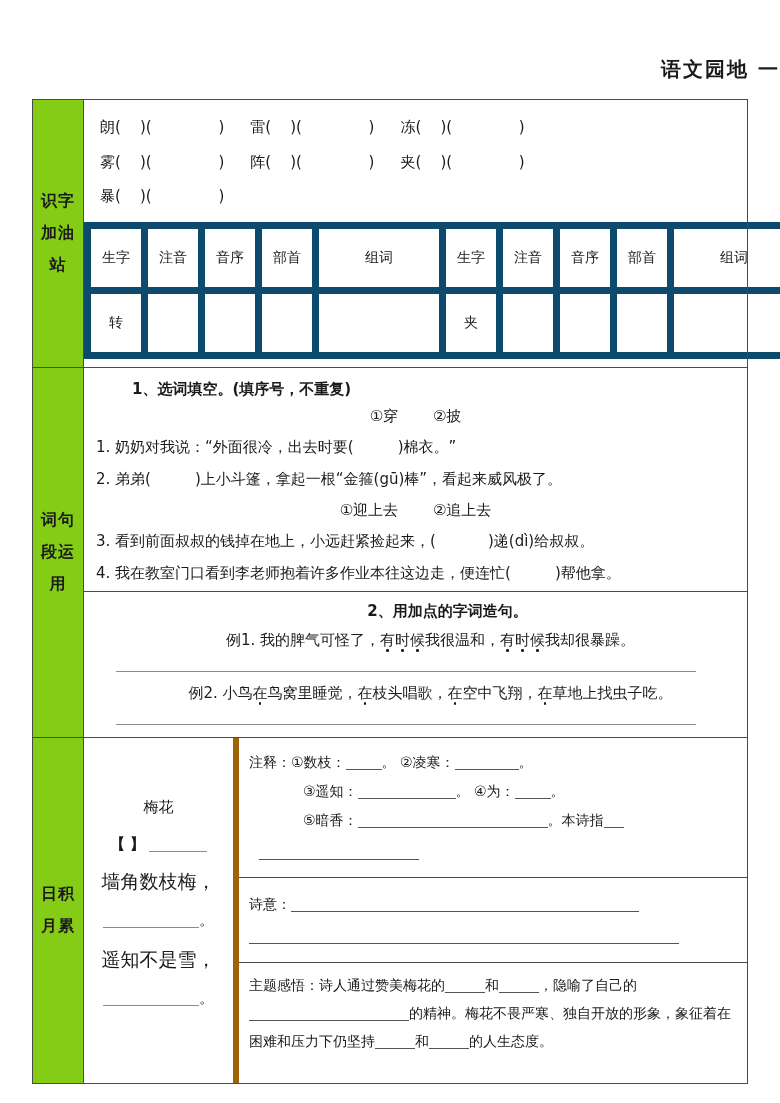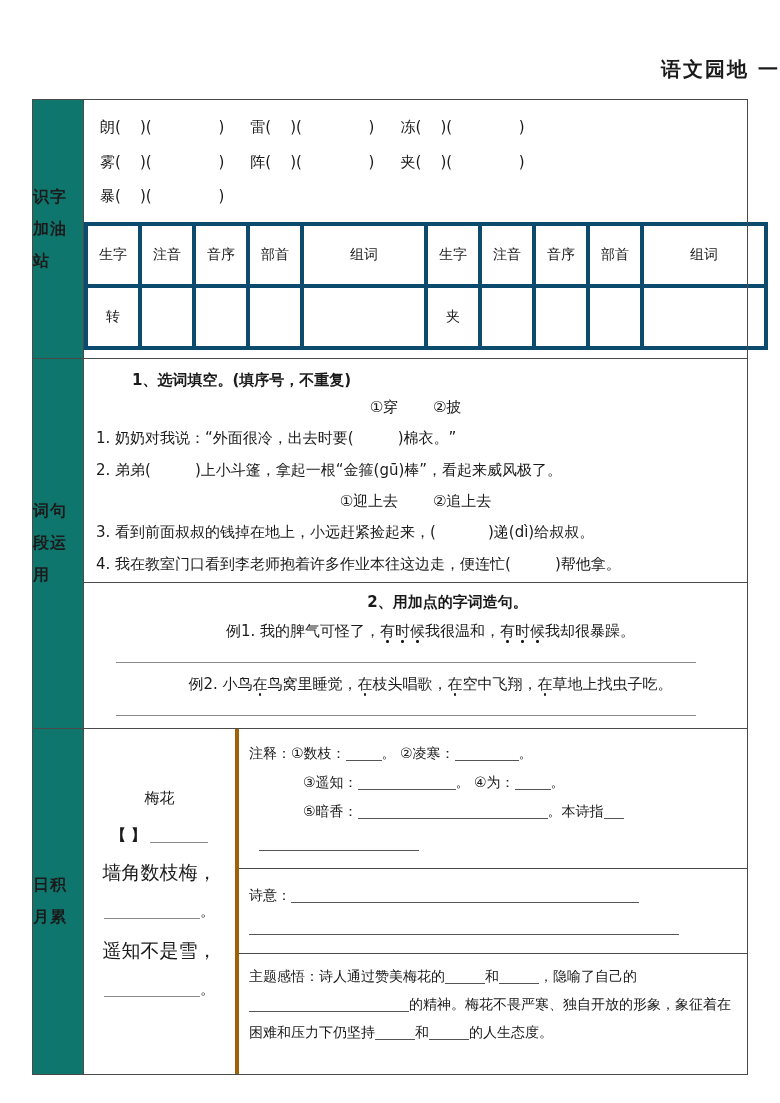--- a/index.html
+++ b/index.html
@@ -35,21 +35,22 @@
     margin: 0 auto;
     table-layout: fixed;
   }
   table.sheet > tbody > tr > td {
     border: 1px solid #4a4a4a;
     vertical-align: middle;
     padding: 0;
   }
   td.sidebar {
     width: 50px;
-    background: #0f766e;
+    background: #84cc16;
+    text-align: center;
     font-size: 16px;
     font-weight: bold;
     line-height: 2.0;
     letter-spacing: 1px;
     padding: 4px 2px;
   }
   td.body-cell {
     padding: 0;
     background: #ffffff;
   }
@@ -69,21 +70,21 @@
   }
   .gap-c { display: inline-block; width: 26px; }
 
   table.word-table {
     border-collapse: collapse;
     width: 640px;
     margin: 2px auto 8px auto;
     table-layout: fixed;
   }
   table.word-table td {
-    border: 4px solid #0c4a6e;
+    border: 7px solid #0c4a6e;
     height: 24px;
     text-align: center;
     font-size: 14px;
     padding: 17px 0;
   }
   .c-sz { width: 50px; }
   .c-zy { width: 50px; }
   .c-yx { width: 50px; }
   .c-bs { width: 50px; }
   .c-zc { width: 120px; }
@@ -138,21 +139,21 @@
     margin: 18px 0 4px 16px;
   }
 
   
   .poem-wrap {
     display: flex;
     min-height: 345px;
   }
   .poem-left {
     width: 155px;
-    border-right: 4px solid #a16207;
+    border-right: 6px solid #a16207;
     box-sizing: border-box;
     font-size: 15px;
     text-align: center;
     padding-top: 62px;
     line-height: 1.0;
   }
   .poem-title { padding-bottom: 22px; font-size: 15px; }
   .poem-author {
     padding-bottom: 20px;
     font-size: 15px;

